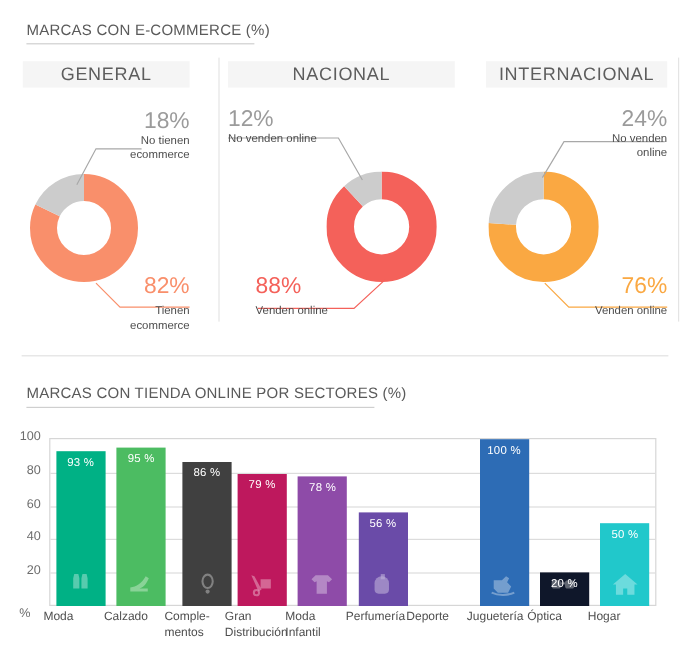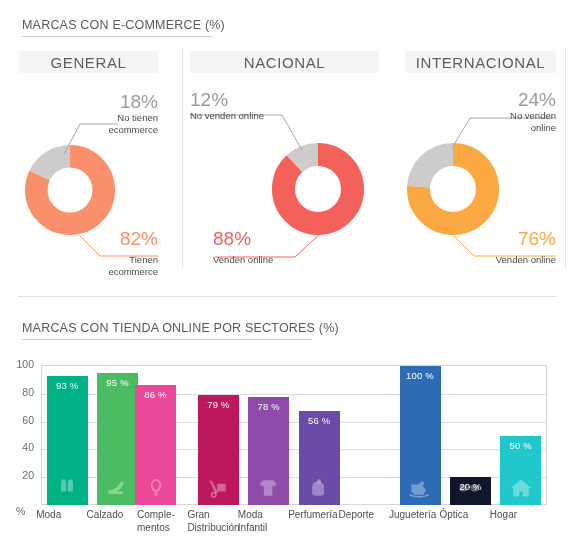--- a/index.html
+++ b/index.html
@@ -210,41 +210,41 @@
         <div class="glyph"><svg width="24" height="22" viewBox="0 0 28 24">
             <path fill="#ffffff" fill-opacity="0.62" d="M8 2h4l1 4v10H7V6zM16 2h4l1 4v10h-6V6z"></path>
           </svg></div>
       </div>
       <div class="bar" style="left: 55.1px; height: 132.05px; background: rgb(76, 188, 98);">
         <div class="val">95 %</div>
         <div class="glyph"><svg width="24" height="22" viewBox="0 0 28 24">
             <path fill="#ffffff" fill-opacity="0.62" d="M3 15c6-1 11-4 15-11l3 2c-3 7-6 9-9 10h8v3H3z"></path>
           </svg></div>
       </div>
-      <div class="bar" style="left: 93px; height: 119.54px; background: #ec4899;">
+      <div class="bar" style="left: 110px; height: 119.54px; background: #404040;">
         <div class="val">86 %</div>
         <div class="glyph"><svg width="24" height="22" viewBox="0 0 28 24">
             <ellipse cx="14" cy="9" rx="5" ry="6.5" fill="none" stroke="#ffffff" stroke-opacity="0.62" stroke-width="2"></ellipse>
             <circle cx="14" cy="19" r="2" fill="#ffffff" fill-opacity="0.62"></circle>
           </svg></div>
       </div>
       <div class="bar" style="left: 155.9px; height: 109.81px; background: #be185d;">
         <div class="val">79 %</div>
         <div class="glyph"><svg width="24" height="22" viewBox="0 0 28 24">
             <path fill="#ffffff" fill-opacity="0.62" d="M4 3l3 1 7 13-3 2zM13 7h10v9H13z"></path>
             <circle cx="9" cy="20" r="2.5" fill="none" stroke="#ffffff" stroke-opacity="0.62" stroke-width="2"></circle>
           </svg></div>
       </div>
       <div class="bar" style="left: 206.3px; height: 108.42px; background: rgb(142, 75, 168);">
         <div class="val">78 %</div>
         <div class="glyph"><svg width="24" height="22" viewBox="0 0 28 24">
             <path fill="#ffffff" fill-opacity="0.62" d="M7 3h12l4 4-3 3-2-1v12H8V9L6 10 3 7z"></path>
           </svg></div>
       </div>
-      <div class="bar" style="left: 256.7px; height: 94px; background: rgb(106, 75, 168);">
+      <div class="bar" style="left: 256.7px; height: 78px; background: rgb(106, 75, 168);">
         <div class="val">56 %</div>
         <div class="glyph"><svg width="24" height="22" viewBox="0 0 28 24">
             <rect x="12" y="2" width="4" height="5" fill="#ffffff" fill-opacity="0.62"></rect>
             <path fill="#ffffff" fill-opacity="0.62" d="M6 11a7 7 0 1 1 14 0v6a4 4 0 0 1-4 4h-6a4 4 0 0 1-4-4z"></path>
           </svg></div>
       </div>
       <div class="bar" style="left: 357.5px; height: 139px; background: rgb(45, 108, 181);">
         <div class="val">100 %</div>
         <div class="glyph"><svg width="24" height="22" viewBox="0 0 28 24">
             <path fill="#ffffff" fill-opacity="0.62" d="M4 8h8l4-4 3 2-2 4 4 4-3 6H8L4 16z"></path>

